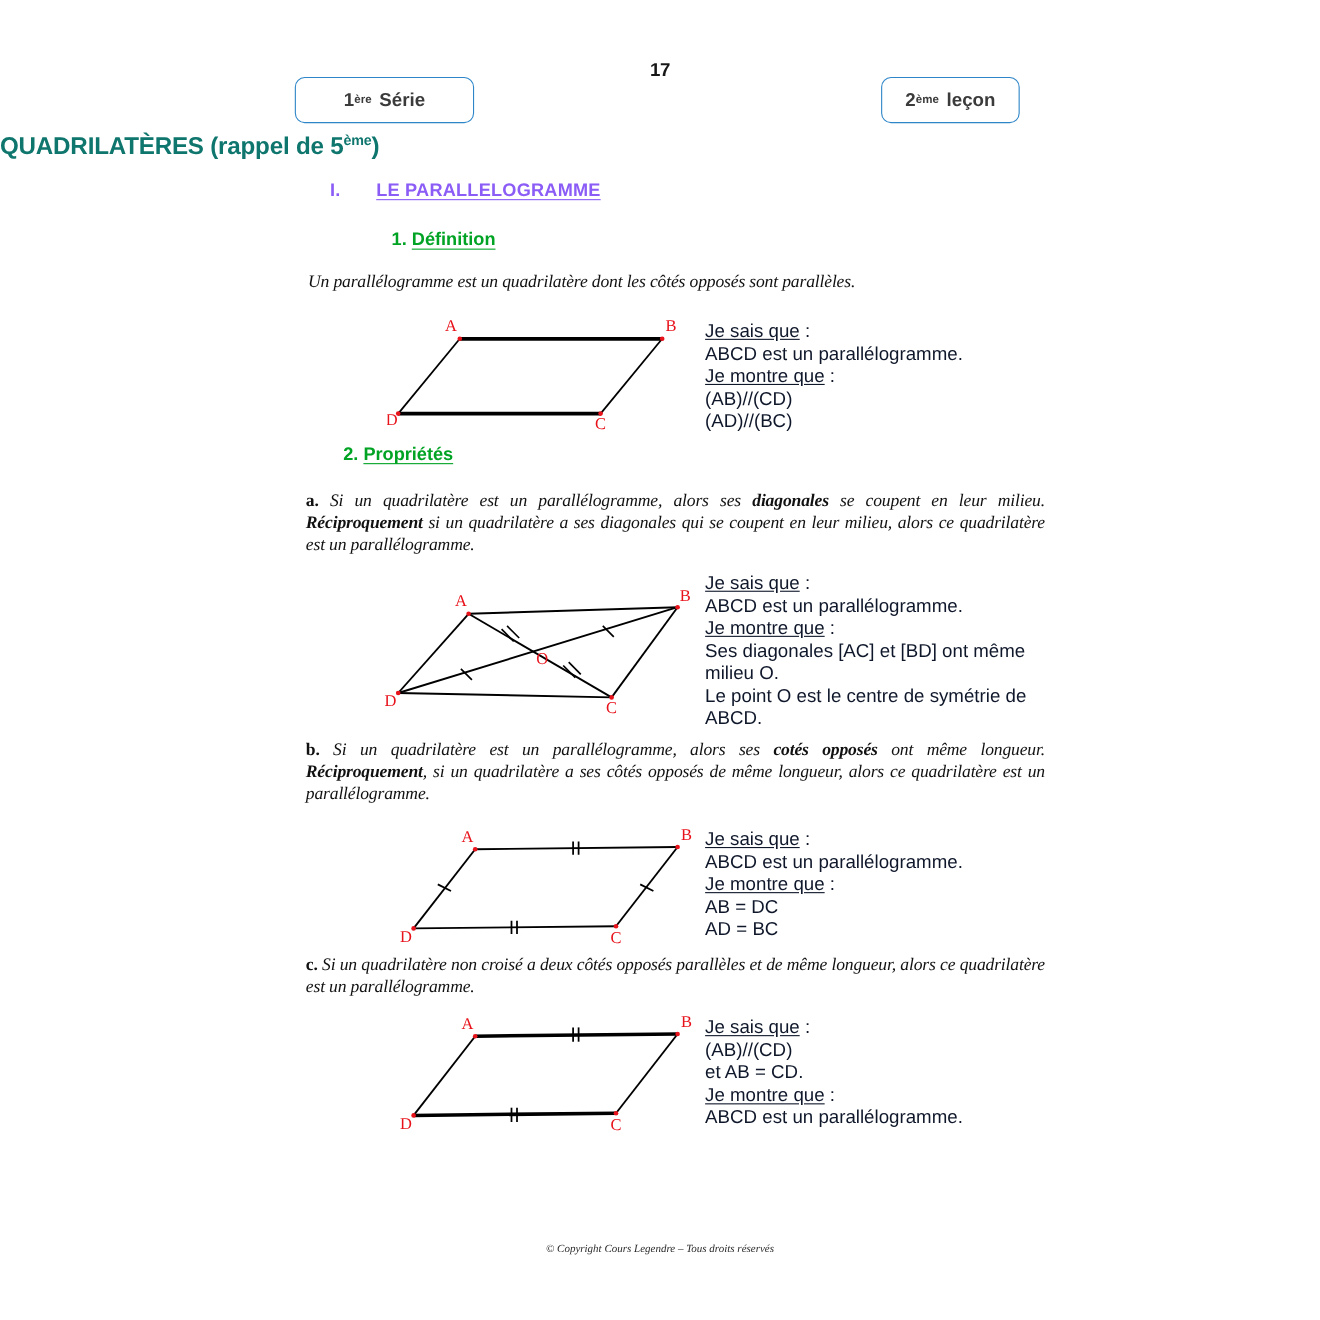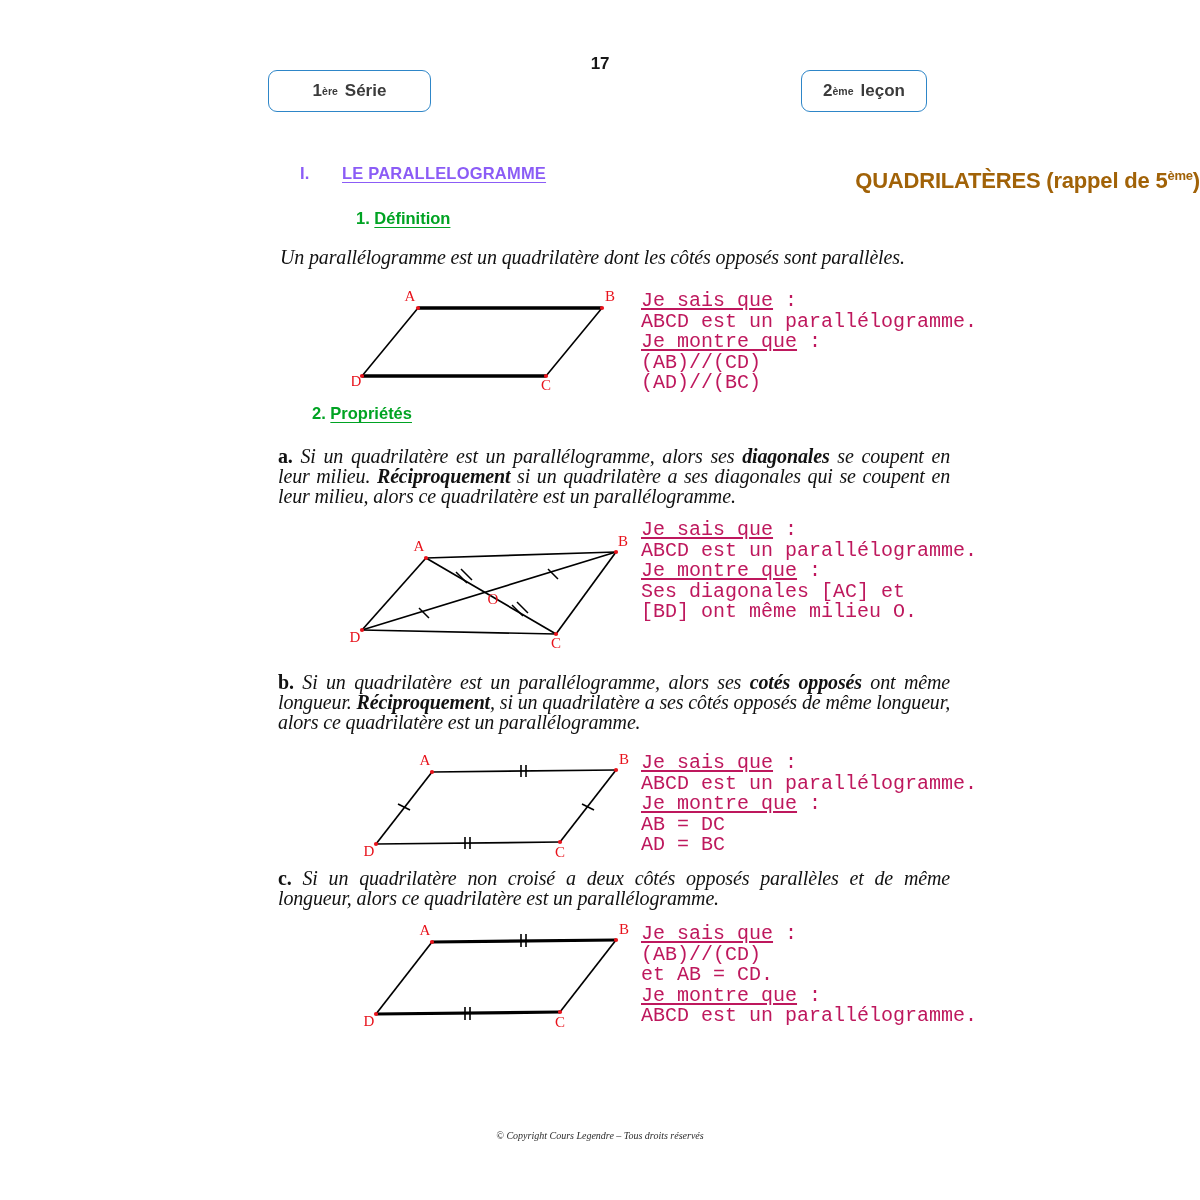--- a/index.html
+++ b/index.html
@@ -70,27 +70,26 @@
     vertical-align: super;
     font-weight: bold;
   }
   .tagbox .sp { display: inline-block; width: 7px; }
 
   .doc-title {
     position: absolute;
     top: 120px;
     left: 0;
     width: 1200px;
-    text-align: right;
+    text-align: left;
     font-family: "Liberation Sans", sans-serif;
     font-weight: bold;
     font-size: 22px;
-    color: #a16207;
+    color: #0f766e;
     letter-spacing: -0.2px;
-    margin-top: 48px;
   }
   .doc-title sup { font-size: 13px; vertical-align: super; }
 
   
   .h-roman {
     position: absolute;
     top: 164px;
     left: 300px;
     font-family: "Liberation Sans", sans-serif;
     font-weight: bold;
@@ -111,21 +110,21 @@
   }
   .h-sub .lbl { text-decoration: underline; text-underline-offset: 3px; }
   #h-definition { top: 209px; margin-left: 44px; }
   #h-proprietes { top: 404px; }
 
   
   .para {
     position: absolute;
     font-family: "Liberation Serif", serif;
     font-style: italic;
-    font-size: 20px;
+    font-size: 16px;
     line-height: 20px;
     color: #111111;
     text-align: justify;
     letter-spacing: -0.15px;
   }
   .para b { font-weight: bold; font-style: italic; }
   .para .lead { font-weight: bold; font-style: normal; }
 
   #para-definition { top: 247px; left: 280px; width: 660px; text-align: left; }
   #para-a { top: 446px; left: 278px; width: 672px; }
@@ -133,24 +132,24 @@
   #para-c { top: 868px; left: 278px; width: 672px; }
 
   
   .figure {
     position: absolute;
   }
   .figure svg { display: block; }
 
   .sidenote {
     position: absolute;
-    font-family: Liberation Mono, monospace;
-    font-size: 20px;
+    font-family: Liberation Sans, sans-serif;
+    font-size: 17px;
     line-height: 20.5px;
-    color: #be185d;
+    color: #0f172a;
     white-space: nowrap;
   }
   .sidenote .u { text-decoration: underline; text-underline-offset: 2px; }
 
   #fig1 { left: 352px; top: 286px; }
   #note1 { left: 641px; top: 291px; }
 
   #fig2 { left: 340px; top: 532px; }
   #note2 { left: 641px; top: 520px; }
   #note2 .wrap { white-space: normal; width: 300px; }
@@ -283,20 +282,21 @@
       <text class="vlabel" x="15" y="110" text-anchor="middle">D</text>
       <text class="vlabel" x="153" y="72" text-anchor="middle">O</text>
     </svg>
   </div>
 
   <div class="sidenote" id="note2">
     <div><span class="u">Je sais que</span><span> :</span></div>
     <div>ABCD est un parallélogramme.</div>
     <div><span class="u">Je montre que</span><span> :</span></div>
     <div class="wrap">Ses diagonales [AC] et [BD] ont même milieu O.</div>
+    <div class="wrap">Le point O est le centre de symétrie de ABCD.</div>
   </div>
 
   <div class="para" id="para-b"><span class="lead">b.</span><span> Si un quadrilatère est un parallélogramme, alors ses </span><b>cotés opposés</b><span> ont même longueur. </span><b>Réciproquement</b><span>, si un quadrilatère a ses côtés opposés de même longueur, alors ce quadrilatère est un parallélogramme.</span></div>
 
   <div class="figure" id="fig3">
     <svg width="280" height="108" viewBox="0 0 280 108">
       <g stroke="#000000" fill="none" stroke-width="1.7">
         <line x1="72" y1="20" x2="256" y2="18"></line>
         <line x1="256" y1="18" x2="200" y2="90"></line>
         <line x1="200" y1="90" x2="16" y2="92"></line>

